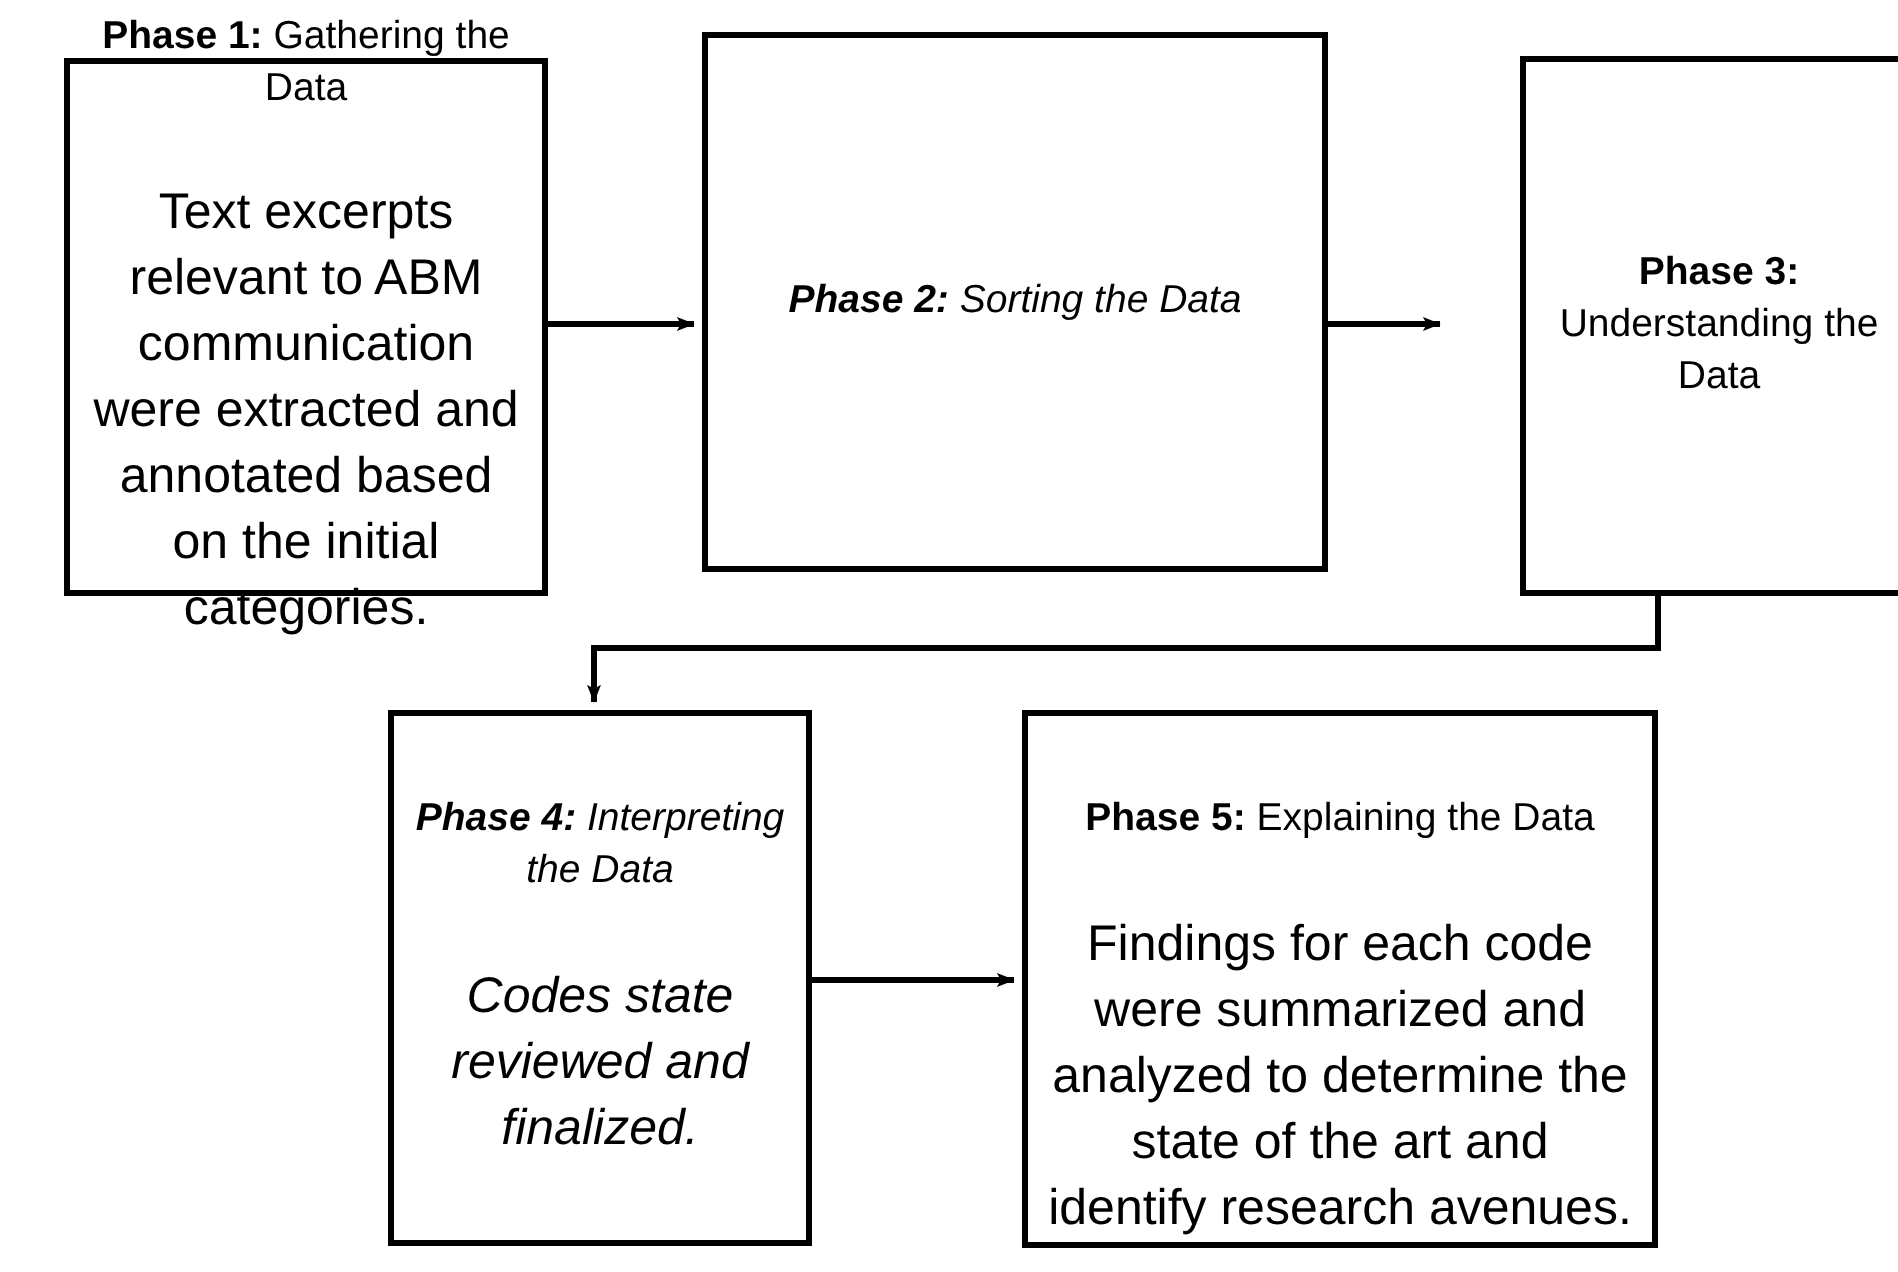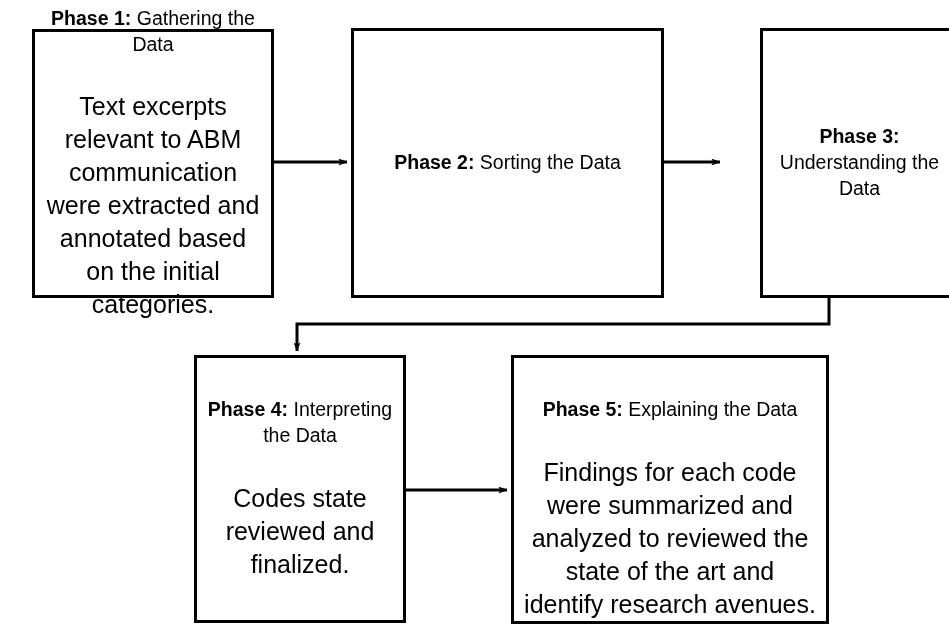--- a/index.html
+++ b/index.html
@@ -48,27 +48,27 @@
     font-weight: 700;
   }
   .node-body {
     font-size: 25px;
     line-height: 1.32;
     margin: 1.32em 0 0 0;
     font-weight: 400;
   }
   
   #node-1 { left: 32px;  top: 29px;  width: 242px; height: 269px; }
-  #node-2 { left: 351px; top: 28px;  width: 313px; height: 270px; }
+  #node-2 { left: 351px; top: 16px;  width: 313px; height: 270px; font-style: italic; }
   #node-3 { left: 760px; top: 28px;  width: 199px; height: 270px; align-items: center; }
   #node-4 { left: 194px; top: 355px; width: 212px; height: 268px; }
   #node-5 { left: 511px; top: 355px; width: 318px; height: 269px; justify-content: flex-end; }
 
   #node-3 .node-inner { padding: 0 8px; }
-  #node-4 .node-inner { padding: 0 8px; }
+  #node-4 .node-inner { padding: 0 8px; font-style: italic; }
 
   
   #connectors {
     position: absolute;
     left: 0;
     top: 0;
     width: 949px;
     height: 636px;
     z-index: 1;
     pointer-events: none;
@@ -117,17 +117,17 @@
   <div class="node" id="node-4">
     <div class="node-inner">
       <p class="node-title"><span class="lead">Phase 4:</span><span> Interpreting the Data</span></p>
       <p class="node-body">Codes state reviewed and finalized.</p>
     </div>
   </div>
 
   <div class="node" id="node-5">
     <div class="node-inner">
       <p class="node-title"><span class="lead">Phase 5:</span><span> Explaining the Data</span></p>
-      <p class="node-body">Findings for each code were summarized and analyzed to reviewed the state of the art and identify research avenues.</p>
+      <p class="node-body">Findings for each code were summarized and analyzed to determine the state of the art and identify research avenues.</p>
     </div>
   </div>
 
 </div>
 
 </body></html>

